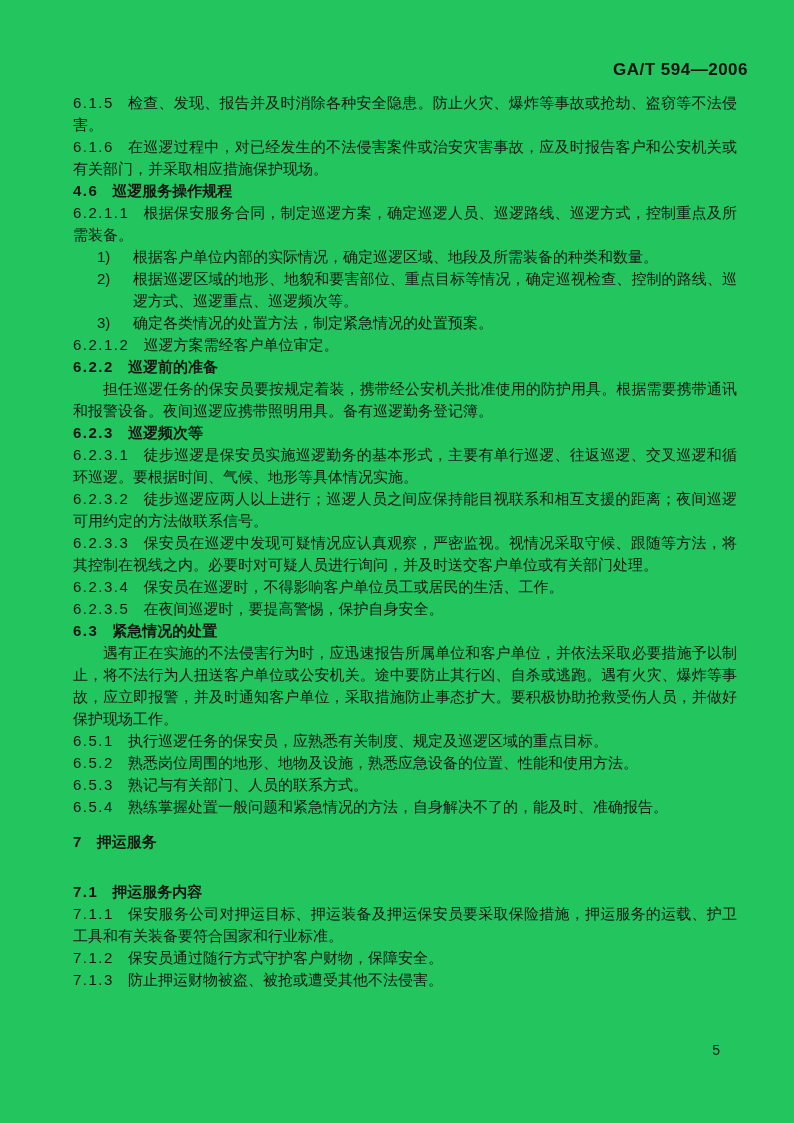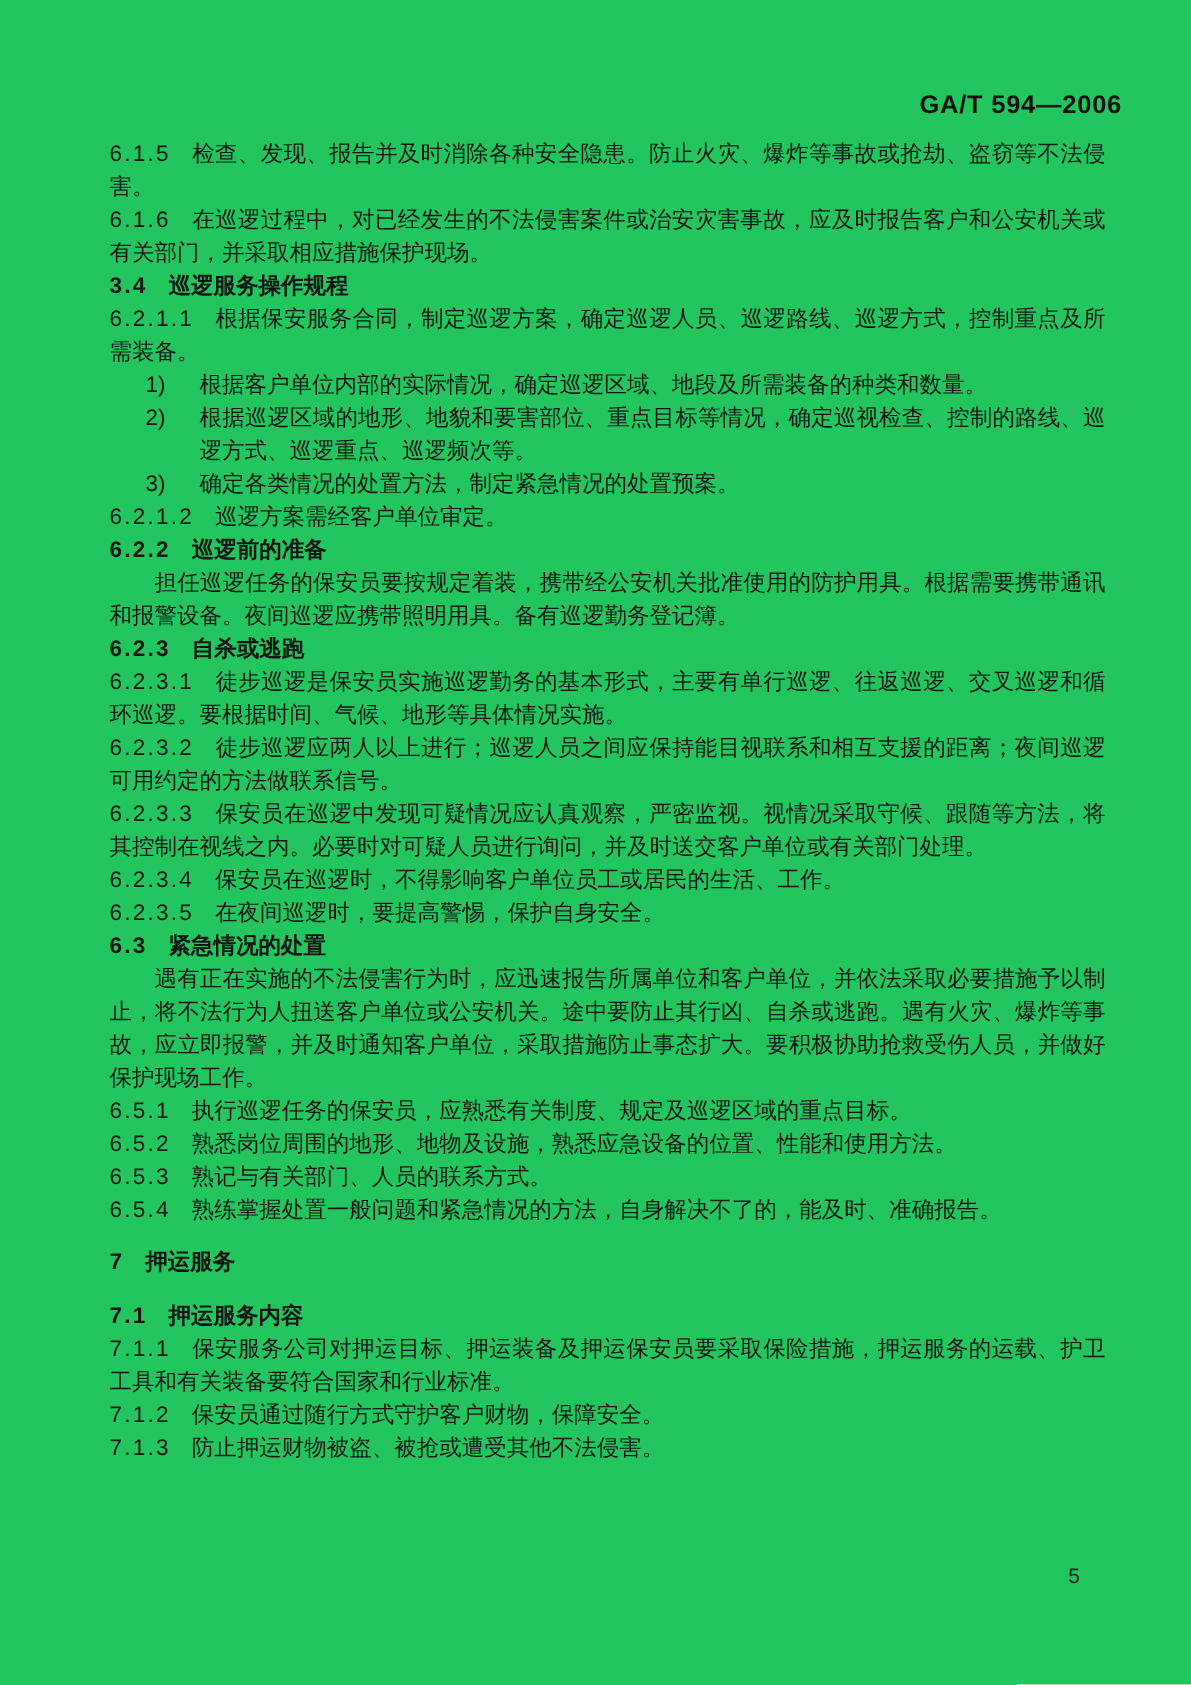--- a/index.html
+++ b/index.html
@@ -46,21 +46,21 @@
   }
   .para.heading {
     font-weight: bold;
   }
   .para.heading .num {
     letter-spacing: 1.5px;
   }
   .para.chapter {
     font-weight: bold;
     margin-top: 13px;
-    margin-bottom: 14px;
+    margin-bottom: 28px;
   }
   .para.list {
     position: relative;
     padding-left: 60px;
   }
   .para.list .num {
     position: absolute;
     left: 24px;
     top: 0;
     margin-right: 0;
@@ -79,29 +79,29 @@
 </style>
 </head>
 <body>
 
 <div class="page">
   <div class="doc-header">GA/T 594—2006</div>
 
   <main class="content" id="content">
       <div class="para clause"><span class="num">6.1.5</span><span class="txt">检查、发现、报告并及时消除各种安全隐患。防止火灾、爆炸等事故或抢劫、盗窃等不法侵害。</span></div>
       <div class="para clause"><span class="num">6.1.6</span><span class="txt">在巡逻过程中，对已经发生的不法侵害案件或治安灾害事故，应及时报告客户和公安机关或有关部门，并采取相应措施保护现场。</span></div>
-      <div class="para heading"><span class="num">3.4</span><span class="txt">巡逻服务操作规程</span></div>
+      <div class="para heading"><span class="num">4.6</span><span class="txt">巡逻服务操作规程</span></div>
       <div class="para clause"><span class="num">6.2.1.1</span><span class="txt">根据保安服务合同，制定巡逻方案，确定巡逻人员、巡逻路线、巡逻方式，控制重点及所需装备。</span></div>
       <div class="para list"><span class="num">1)</span><span class="txt">根据客户单位内部的实际情况，确定巡逻区域、地段及所需装备的种类和数量。</span></div>
       <div class="para list"><span class="num">2)</span><span class="txt">根据巡逻区域的地形、地貌和要害部位、重点目标等情况，确定巡视检查、控制的路线、巡逻方式、巡逻重点、巡逻频次等。</span></div>
       <div class="para list"><span class="num">3)</span><span class="txt">确定各类情况的处置方法，制定紧急情况的处置预案。</span></div>
       <div class="para clause"><span class="num">6.2.1.2</span><span class="txt">巡逻方案需经客户单位审定。</span></div>
       <div class="para heading"><span class="num">6.2.2</span><span class="txt">巡逻前的准备</span></div>
       <div class="para indent"><span class="txt">担任巡逻任务的保安员要按规定着装，携带经公安机关批准使用的防护用具。根据需要携带通讯和报警设备。夜间巡逻应携带照明用具。备有巡逻勤务登记簿。</span></div>
-      <div class="para heading"><span class="num">6.2.3</span><span class="txt">自杀或逃跑</span></div>
+      <div class="para heading"><span class="num">6.2.3</span><span class="txt">巡逻频次等</span></div>
       <div class="para clause"><span class="num">6.2.3.1</span><span class="txt">徒步巡逻是保安员实施巡逻勤务的基本形式，主要有单行巡逻、往返巡逻、交叉巡逻和循环巡逻。要根据时间、气候、地形等具体情况实施。</span></div>
       <div class="para clause"><span class="num">6.2.3.2</span><span class="txt">徒步巡逻应两人以上进行；巡逻人员之间应保持能目视联系和相互支援的距离；夜间巡逻可用约定的方法做联系信号。</span></div>
       <div class="para clause"><span class="num">6.2.3.3</span><span class="txt">保安员在巡逻中发现可疑情况应认真观察，严密监视。视情况采取守候、跟随等方法，将其控制在视线之内。必要时对可疑人员进行询问，并及时送交客户单位或有关部门处理。</span></div>
       <div class="para clause"><span class="num">6.2.3.4</span><span class="txt">保安员在巡逻时，不得影响客户单位员工或居民的生活、工作。</span></div>
       <div class="para clause"><span class="num">6.2.3.5</span><span class="txt">在夜间巡逻时，要提高警惕，保护自身安全。</span></div>
       <div class="para heading"><span class="num">6.3</span><span class="txt">紧急情况的处置</span></div>
       <div class="para indent"><span class="txt">遇有正在实施的不法侵害行为时，应迅速报告所属单位和客户单位，并依法采取必要措施予以制止，将不法行为人扭送客户单位或公安机关。途中要防止其行凶、自杀或逃跑。遇有火灾、爆炸等事故，应立即报警，并及时通知客户单位，采取措施防止事态扩大。要积极协助抢救受伤人员，并做好保护现场工作。</span></div>
       <div class="para clause"><span class="num">6.5.1</span><span class="txt">执行巡逻任务的保安员，应熟悉有关制度、规定及巡逻区域的重点目标。</span></div>
       <div class="para clause"><span class="num">6.5.2</span><span class="txt">熟悉岗位周围的地形、地物及设施，熟悉应急设备的位置、性能和使用方法。</span></div>
       <div class="para clause"><span class="num">6.5.3</span><span class="txt">熟记与有关部门、人员的联系方式。</span></div>

